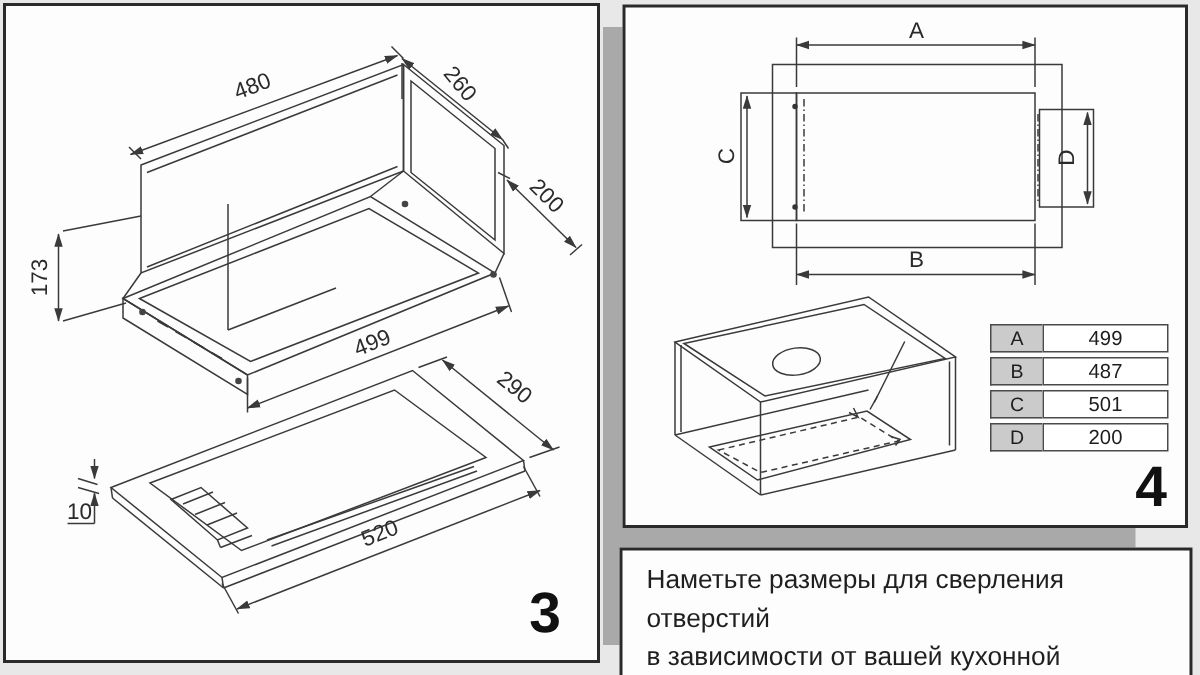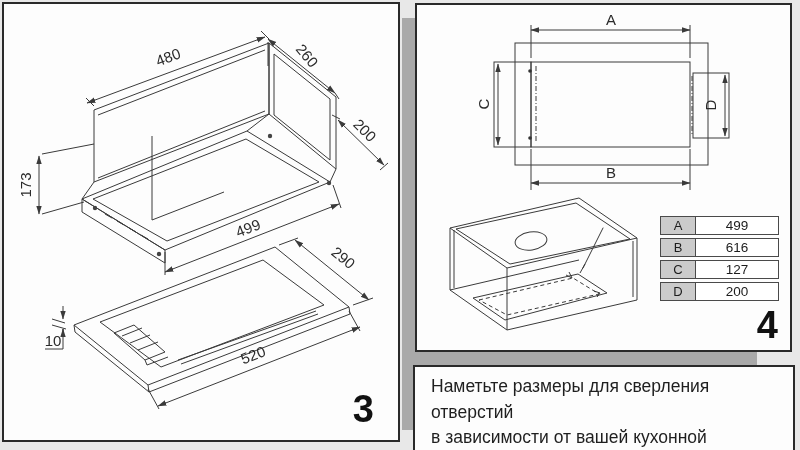--- a/index.html
+++ b/index.html
@@ -189,25 +189,25 @@
     </g>
   </svg>
 
   <div class="dim-table">
     <div class="trow">
       <div class="tkey">A</div>
       <div class="tval">499</div>
     </div>
     <div class="trow">
       <div class="tkey">B</div>
-      <div class="tval">616</div>
+      <div class="tval">487</div>
     </div>
     <div class="trow">
       <div class="tkey">C</div>
-      <div class="tval">127</div>
+      <div class="tval">501</div>
     </div>
     <div class="trow">
       <div class="tkey">D</div>
       <div class="tval">200</div>
     </div>
   </div>
 
   <div class="fignum" id="fig4num">4</div>
 </div>
 

